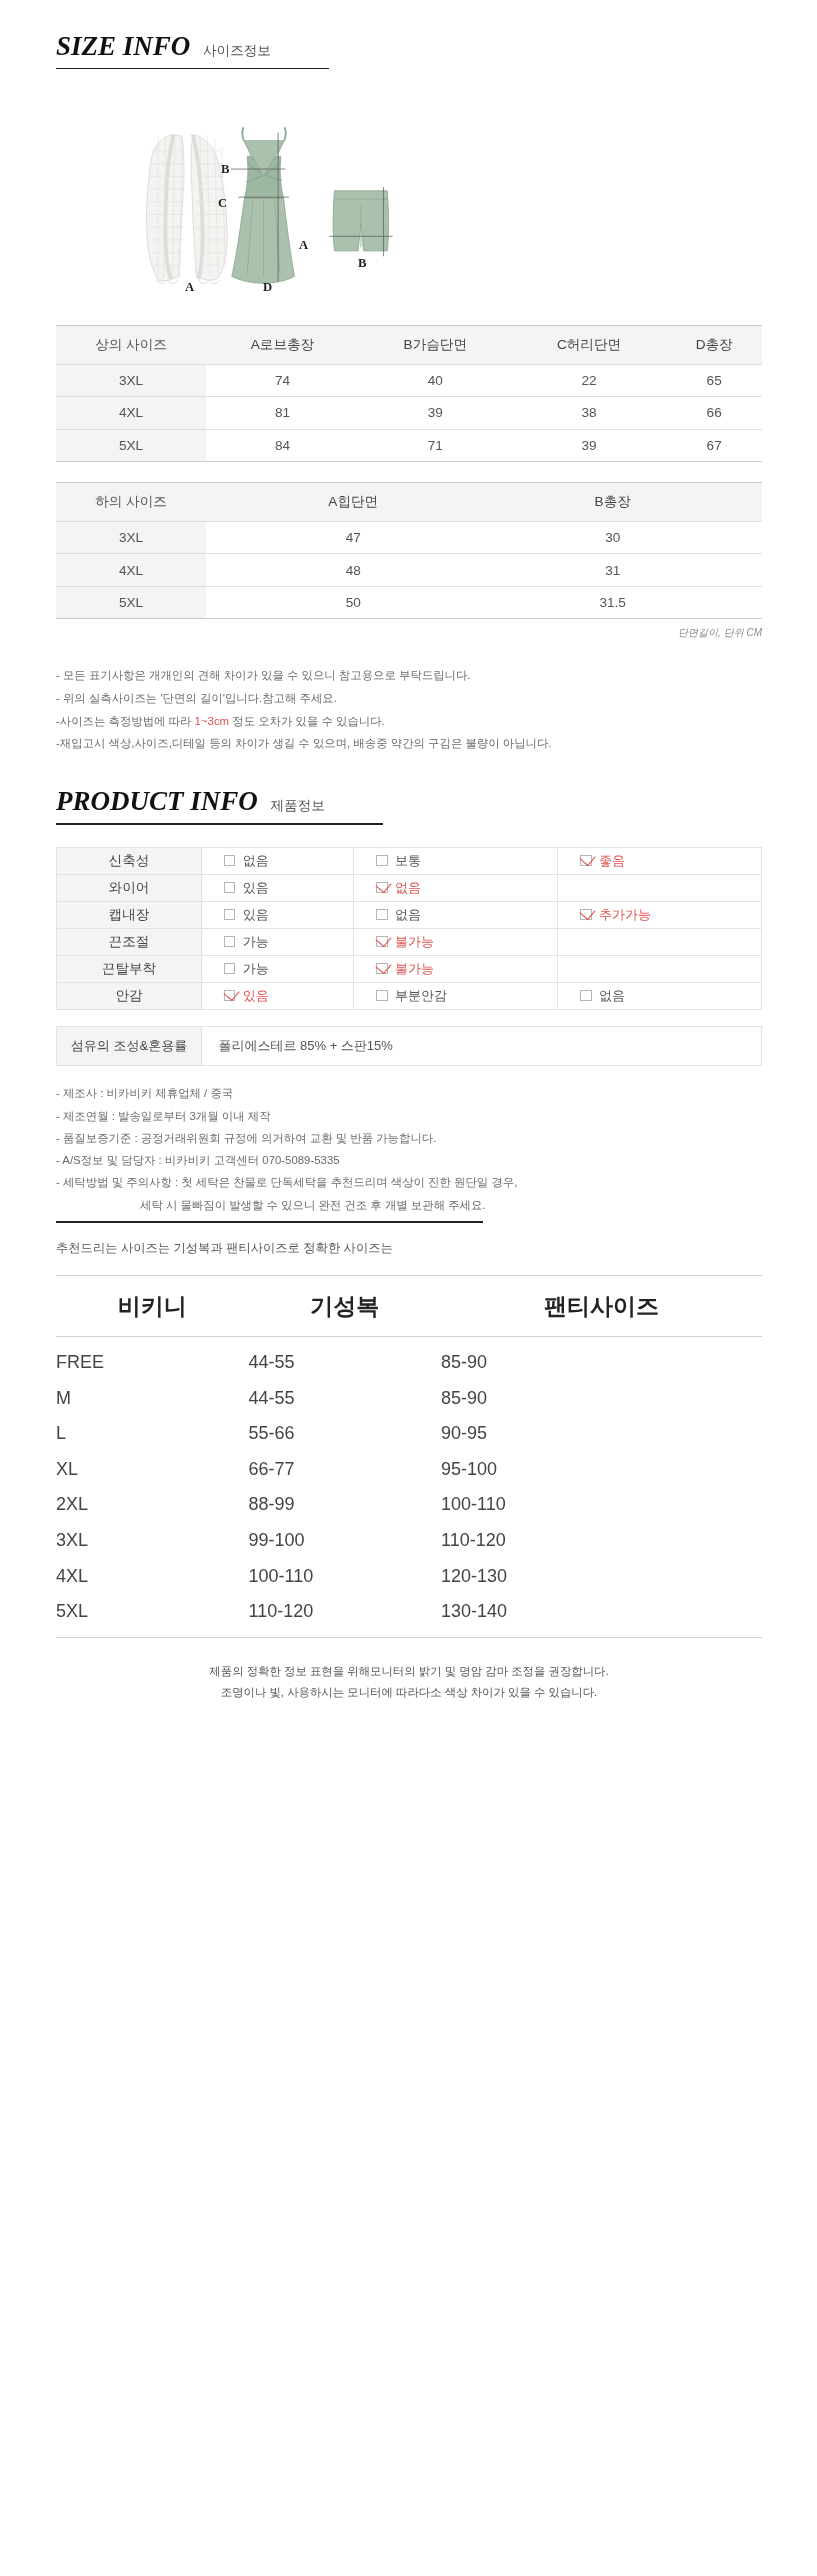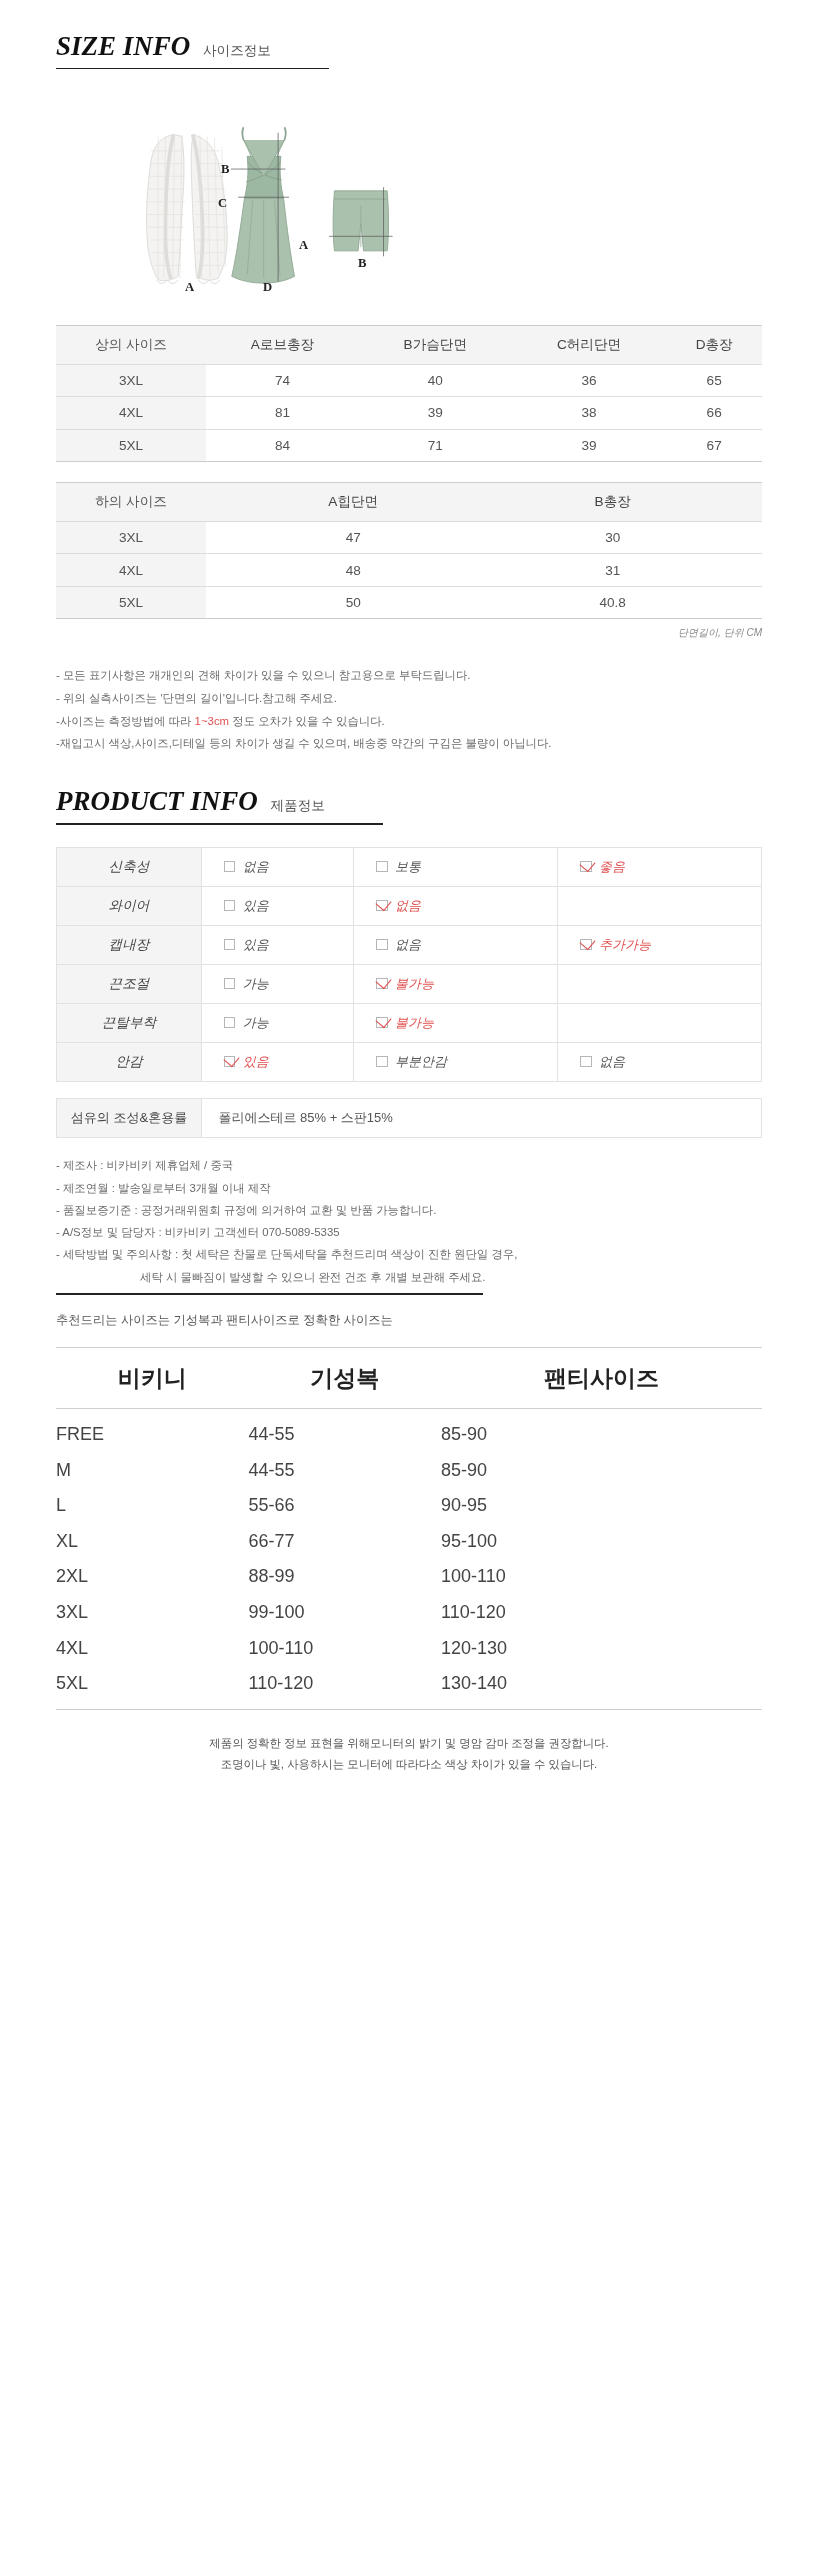--- a/index.html
+++ b/index.html
@@ -108,23 +108,22 @@
 
   
   .pinfo-wrap { margin: 22px 36px 0 36px; }
   table.pinfo {
     width: 100%;
     border-collapse: collapse;
     font-size: 13px;
   }
   table.pinfo td {
     border: 0.9px solid #e2e2e2;
-    padding: 10px 9px;
+    padding: 4px 9px;
     color: #555;
-    font-style: italic;
   }
   table.pinfo td.rowlabel {
     background: #f4f4f4;
     text-align: center;
     width: 145px;
     color: #444;
     font-size: 13.6px;
   }
   .opt { display: flex; align-items: center; gap: 7.3px; padding-left: 12.7px; }
   .box {
@@ -300,21 +299,21 @@
           <th>B가슴단면</th>
           <th>C허리단면</th>
           <th>D총장</th>
         </tr>
       </thead>
       <tbody>
         <tr>
           <td class="first">3XL</td>
           <td>74</td>
           <td>40</td>
-          <td>36</td>
+          <td>22</td>
           <td>65</td>
         </tr>
         <tr>
           <td class="first">4XL</td>
           <td>81</td>
           <td>39</td>
           <td>38</td>
           <td>66</td>
         </tr>
         <tr>
@@ -347,21 +346,21 @@
         </tr>
         <tr>
           <td class="first">4XL</td>
           <td>48</td>
           <td>31</td>
           <td></td>
         </tr>
         <tr>
           <td class="first">5XL</td>
           <td>50</td>
-          <td>40.8</td>
+          <td>31.5</td>
           <td></td>
         </tr>
       </tbody>
     </table>
   </div>
 
   <div class="unit-note">단면길이, 단위 CM</div>
 
   <div class="notes">
     <div>- 모든 표기사항은 개개인의 견해 차이가 있을 수 있으니 참고용으로 부탁드립니다.</div>

